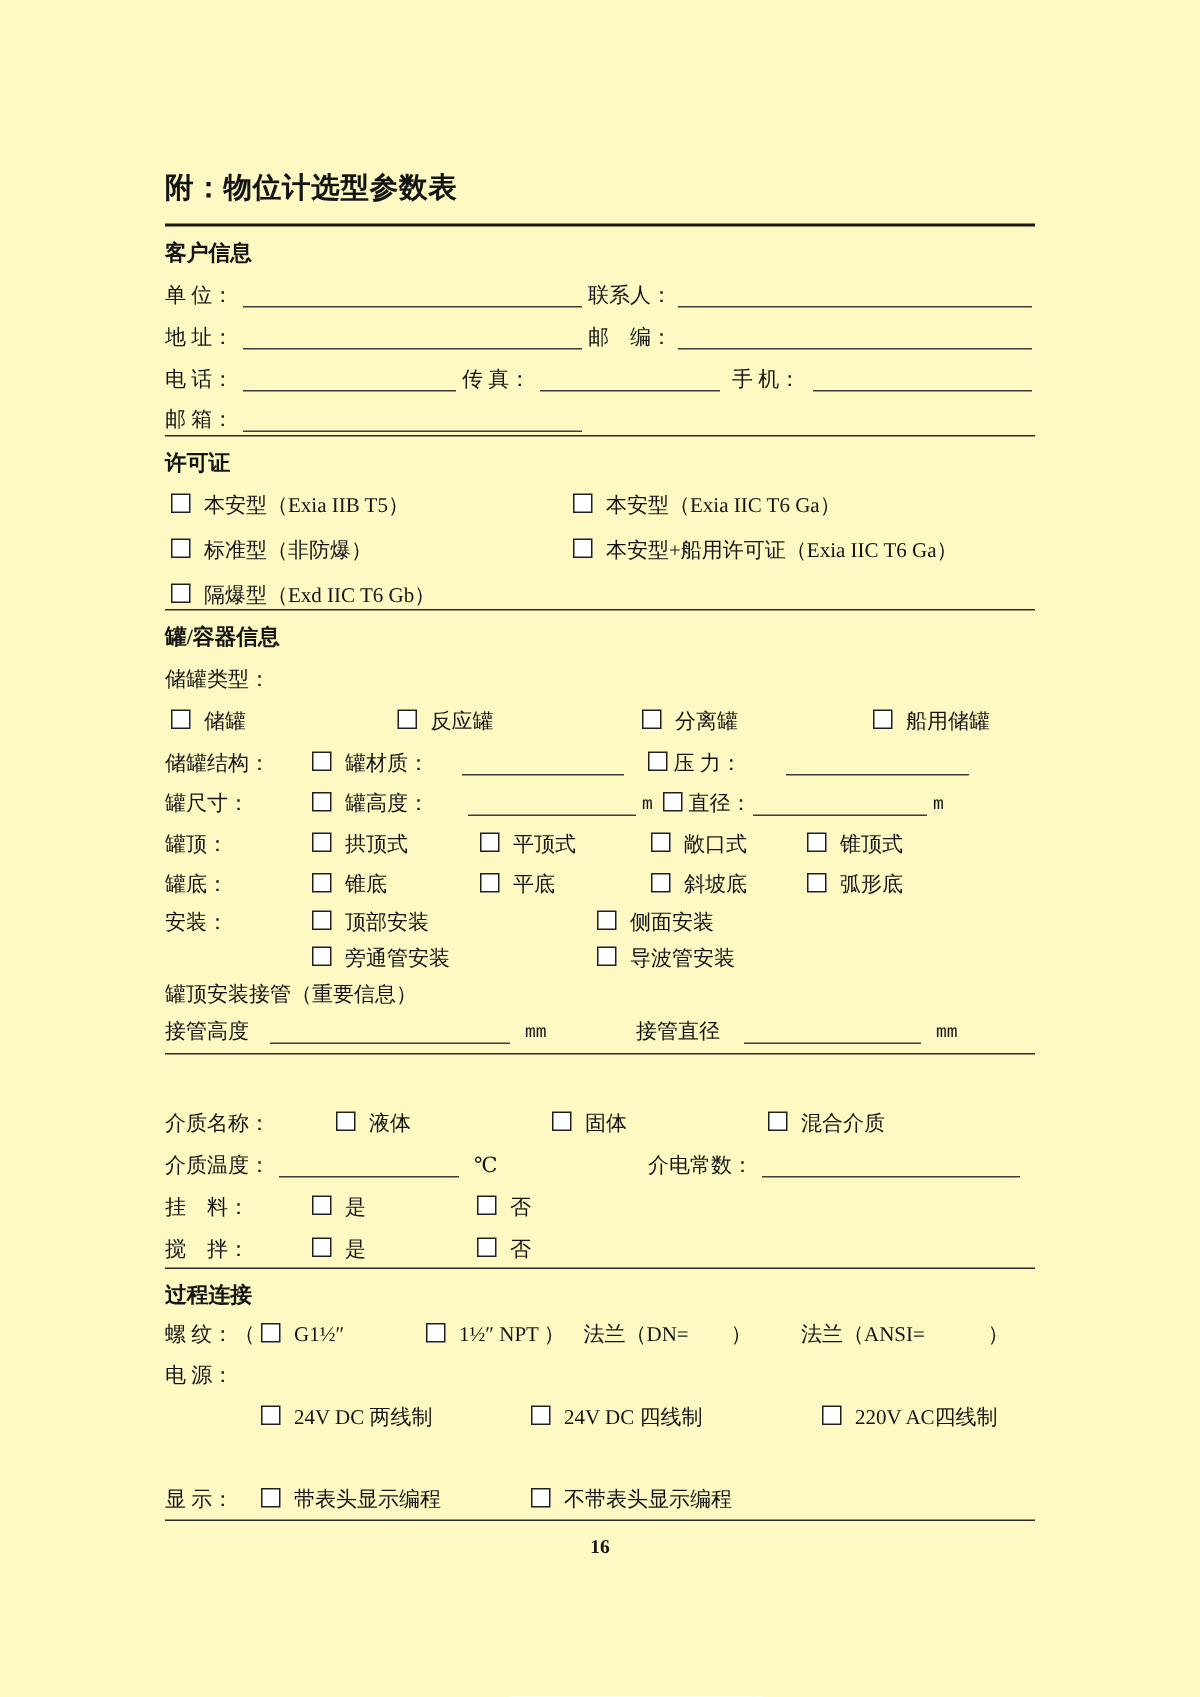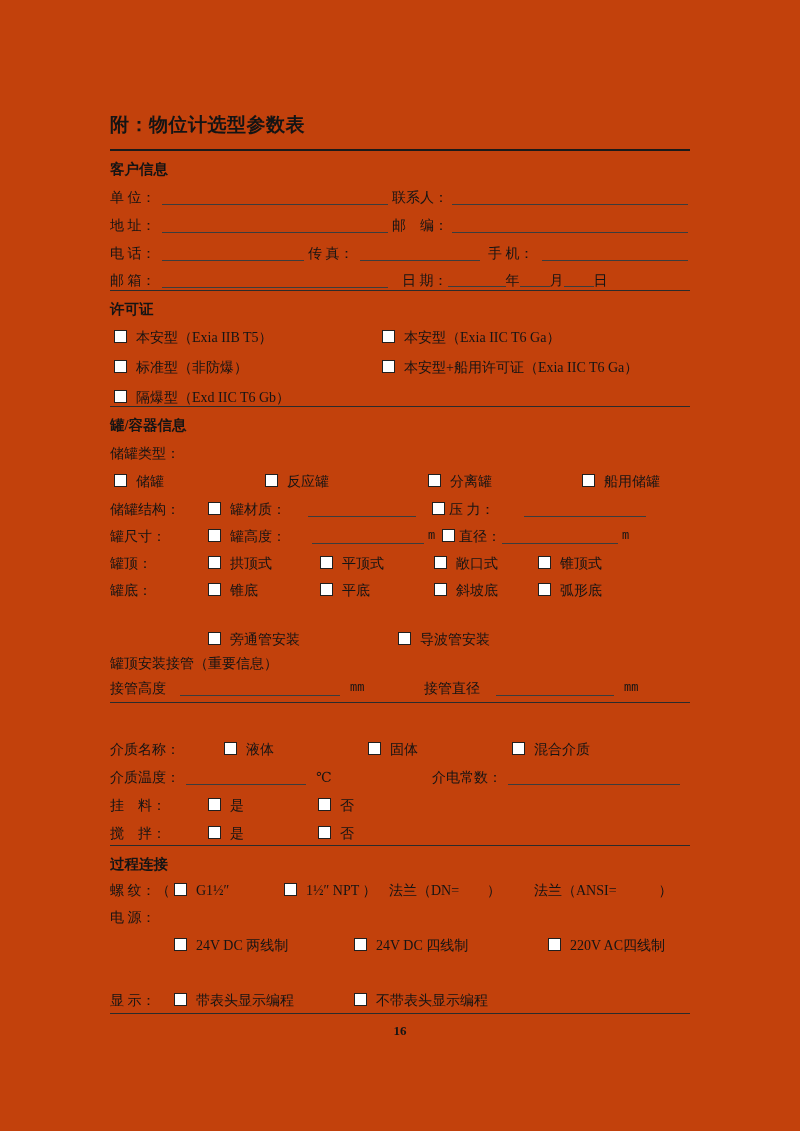--- a/index.html
+++ b/index.html
@@ -1,16 +1,16 @@
 <!DOCTYPE html>
 <html><head>
 <meta charset="utf-8">
 <style>
   html,body{margin:0;padding:0;background:#ffffff;}
-  .page{position:relative;width:800px;height:1131px;background:#c2410c;overflow:hidden;
+  .page{position:relative;width:800px;height:1131px;background:#fef9c3;overflow:hidden;
         font-family:"Liberation Serif","DejaVu Serif",serif;color:#141414;}
   .title{position:absolute;left:110px;top:112px;font-size:19px;font-weight:bold;letter-spacing:.5px;white-space:nowrap;}
   .hr{position:absolute;left:110px;width:580px;height:0;border-top:1px solid #2b2b2b;}
   .hr-strong{border-top:2px solid #1a1a1a;}
   .row{position:absolute;left:110px;width:582px;height:22px;font-size:14px;line-height:19px;white-space:nowrap;text-align:right;}
   .hd{font-weight:bold;font-size:14.5px;}
   .it{position:absolute;top:0;white-space:nowrap;}
   .cb{display:inline-block;width:11px;height:11px;border:1px solid #1f1f1f;margin-right:9px;vertical-align:-1px;background:#fff;}
   .cb-tight{margin-right:4px;}
   .bl{position:absolute;top:-2px;height:18px;border-bottom:1px solid #3c3c3c;}
@@ -49,23 +49,20 @@
   <div class="row" style="top:216px">
     <span class="it" style="left:0">地 址：</span>
     <span class="bl" style="left:52px;width:226px"></span>
     <span class="it" style="left:282px">邮　编：</span>
     <span class="bl" style="left:342px;width:236px"></span>
   </div>
 
   <div class="row" style="top:271px">
     <span class="it" style="left:0">邮 箱：</span>
     <span class="bl" style="left:52px;width:226px"></span>
-    <span class="it" style="left:292px">
-      <span>日 期：</span><span class="blk" style="width:58px"></span><span>年</span><span class="blk" style="width:30px"></span><span>月</span><span class="blk" style="width:30px"></span><span>日</span>
-    </span>
   </div>
 
   <div class="hr" style="top:290px"></div>
 
   <div class="row hd" style="top:300px">
       <span class="it" style="left:0">许可证</span>
     </div>
 
   <div class="row" style="top:328px">
     <span class="it" style="left:4px"><span class="cb"></span><span>本安型（Exia IIB T5）</span></span>
@@ -123,20 +120,25 @@
   </div>
 
   <div class="row" style="top:581px">
     <span class="it" style="left:0">罐底：</span>
     <span class="it" style="left:98px"><span class="cb"></span><span>锥底</span></span>
     <span class="it" style="left:210px"><span class="cb"></span><span>平底</span></span>
     <span class="it" style="left:324px"><span class="cb"></span><span>斜坡底</span></span>
     <span class="it" style="left:428px"><span class="cb"></span><span>弧形底</span></span>
   </div>
 
+  <div class="row" style="top:606px">
+    <span class="it" style="left:0">安装：</span>
+    <span class="it" style="left:98px"><span class="cb"></span><span>顶部安装</span></span>
+    <span class="it" style="left:288px"><span class="cb"></span><span>侧面安装</span></span>
+  </div>
   <div class="row" style="top:630px">
     <span class="it" style="left:98px"><span class="cb"></span><span>旁通管安装</span></span>
     <span class="it" style="left:288px"><span class="cb"></span><span>导波管安装</span></span>
   </div>
 
   <div class="row" style="top:654px">
       <span class="it" style="left:0">罐顶安装接管（重要信息）</span>
     </div>
 
   <div class="row" style="top:679px">

